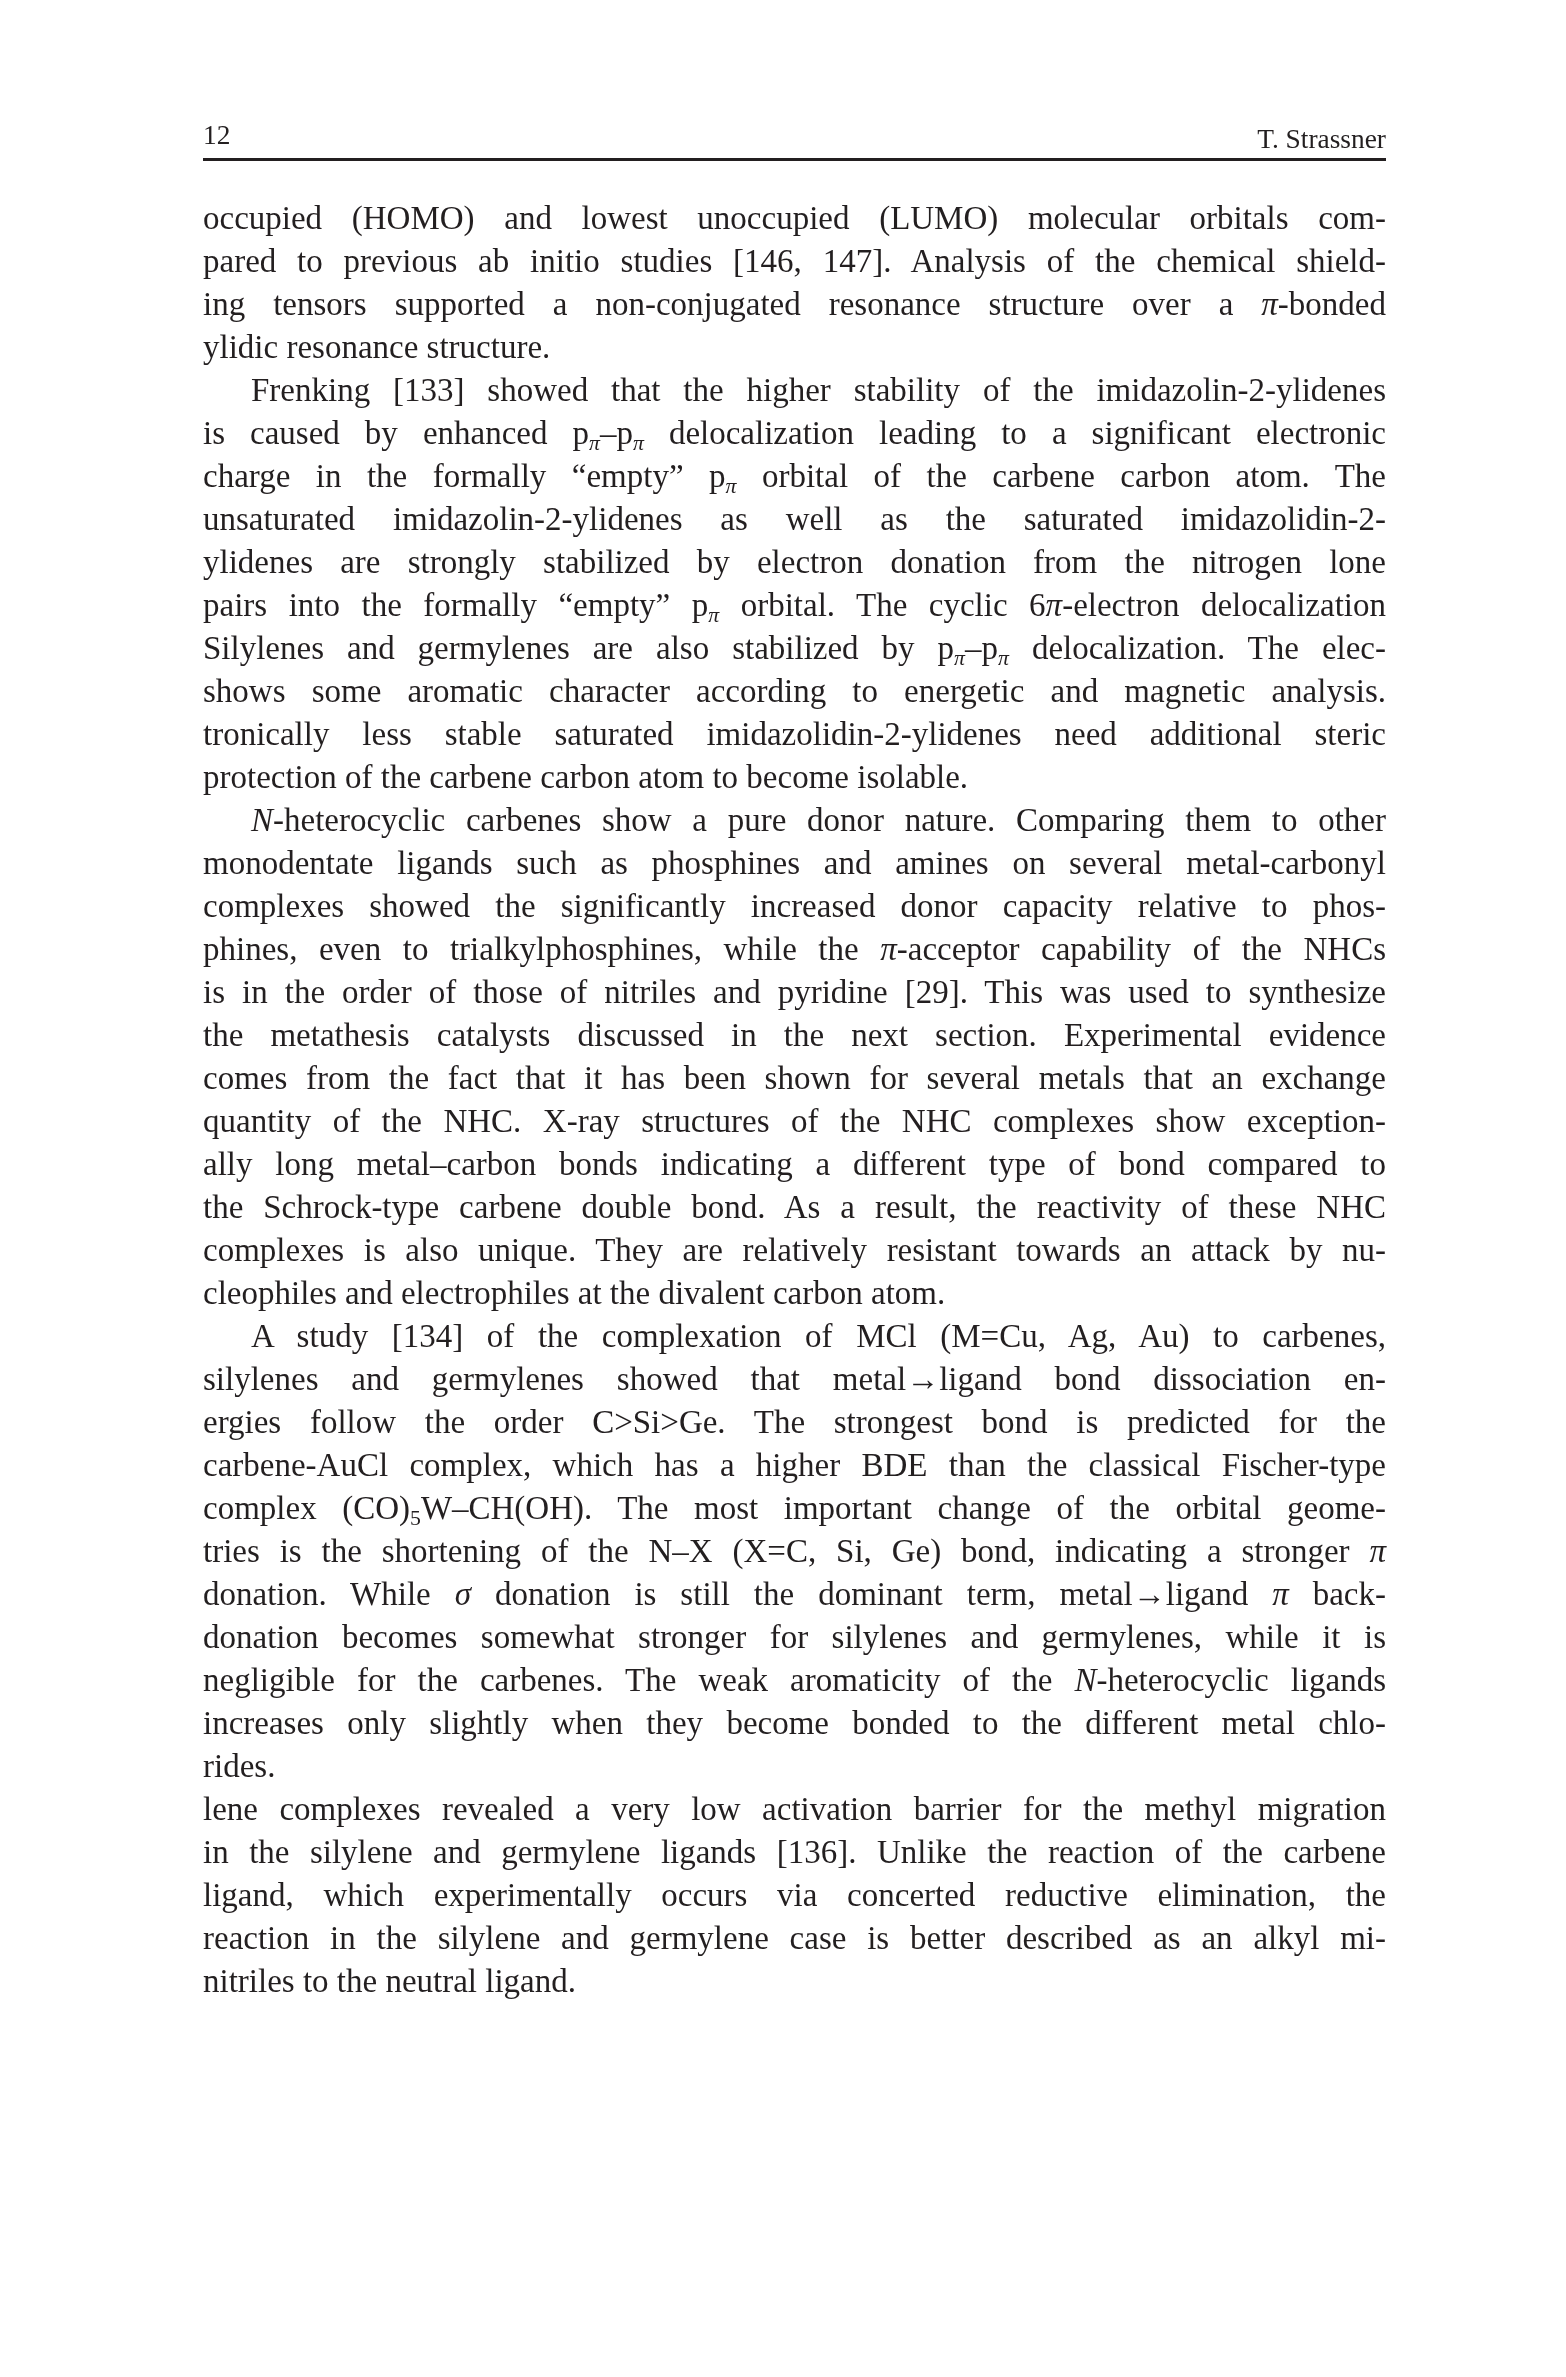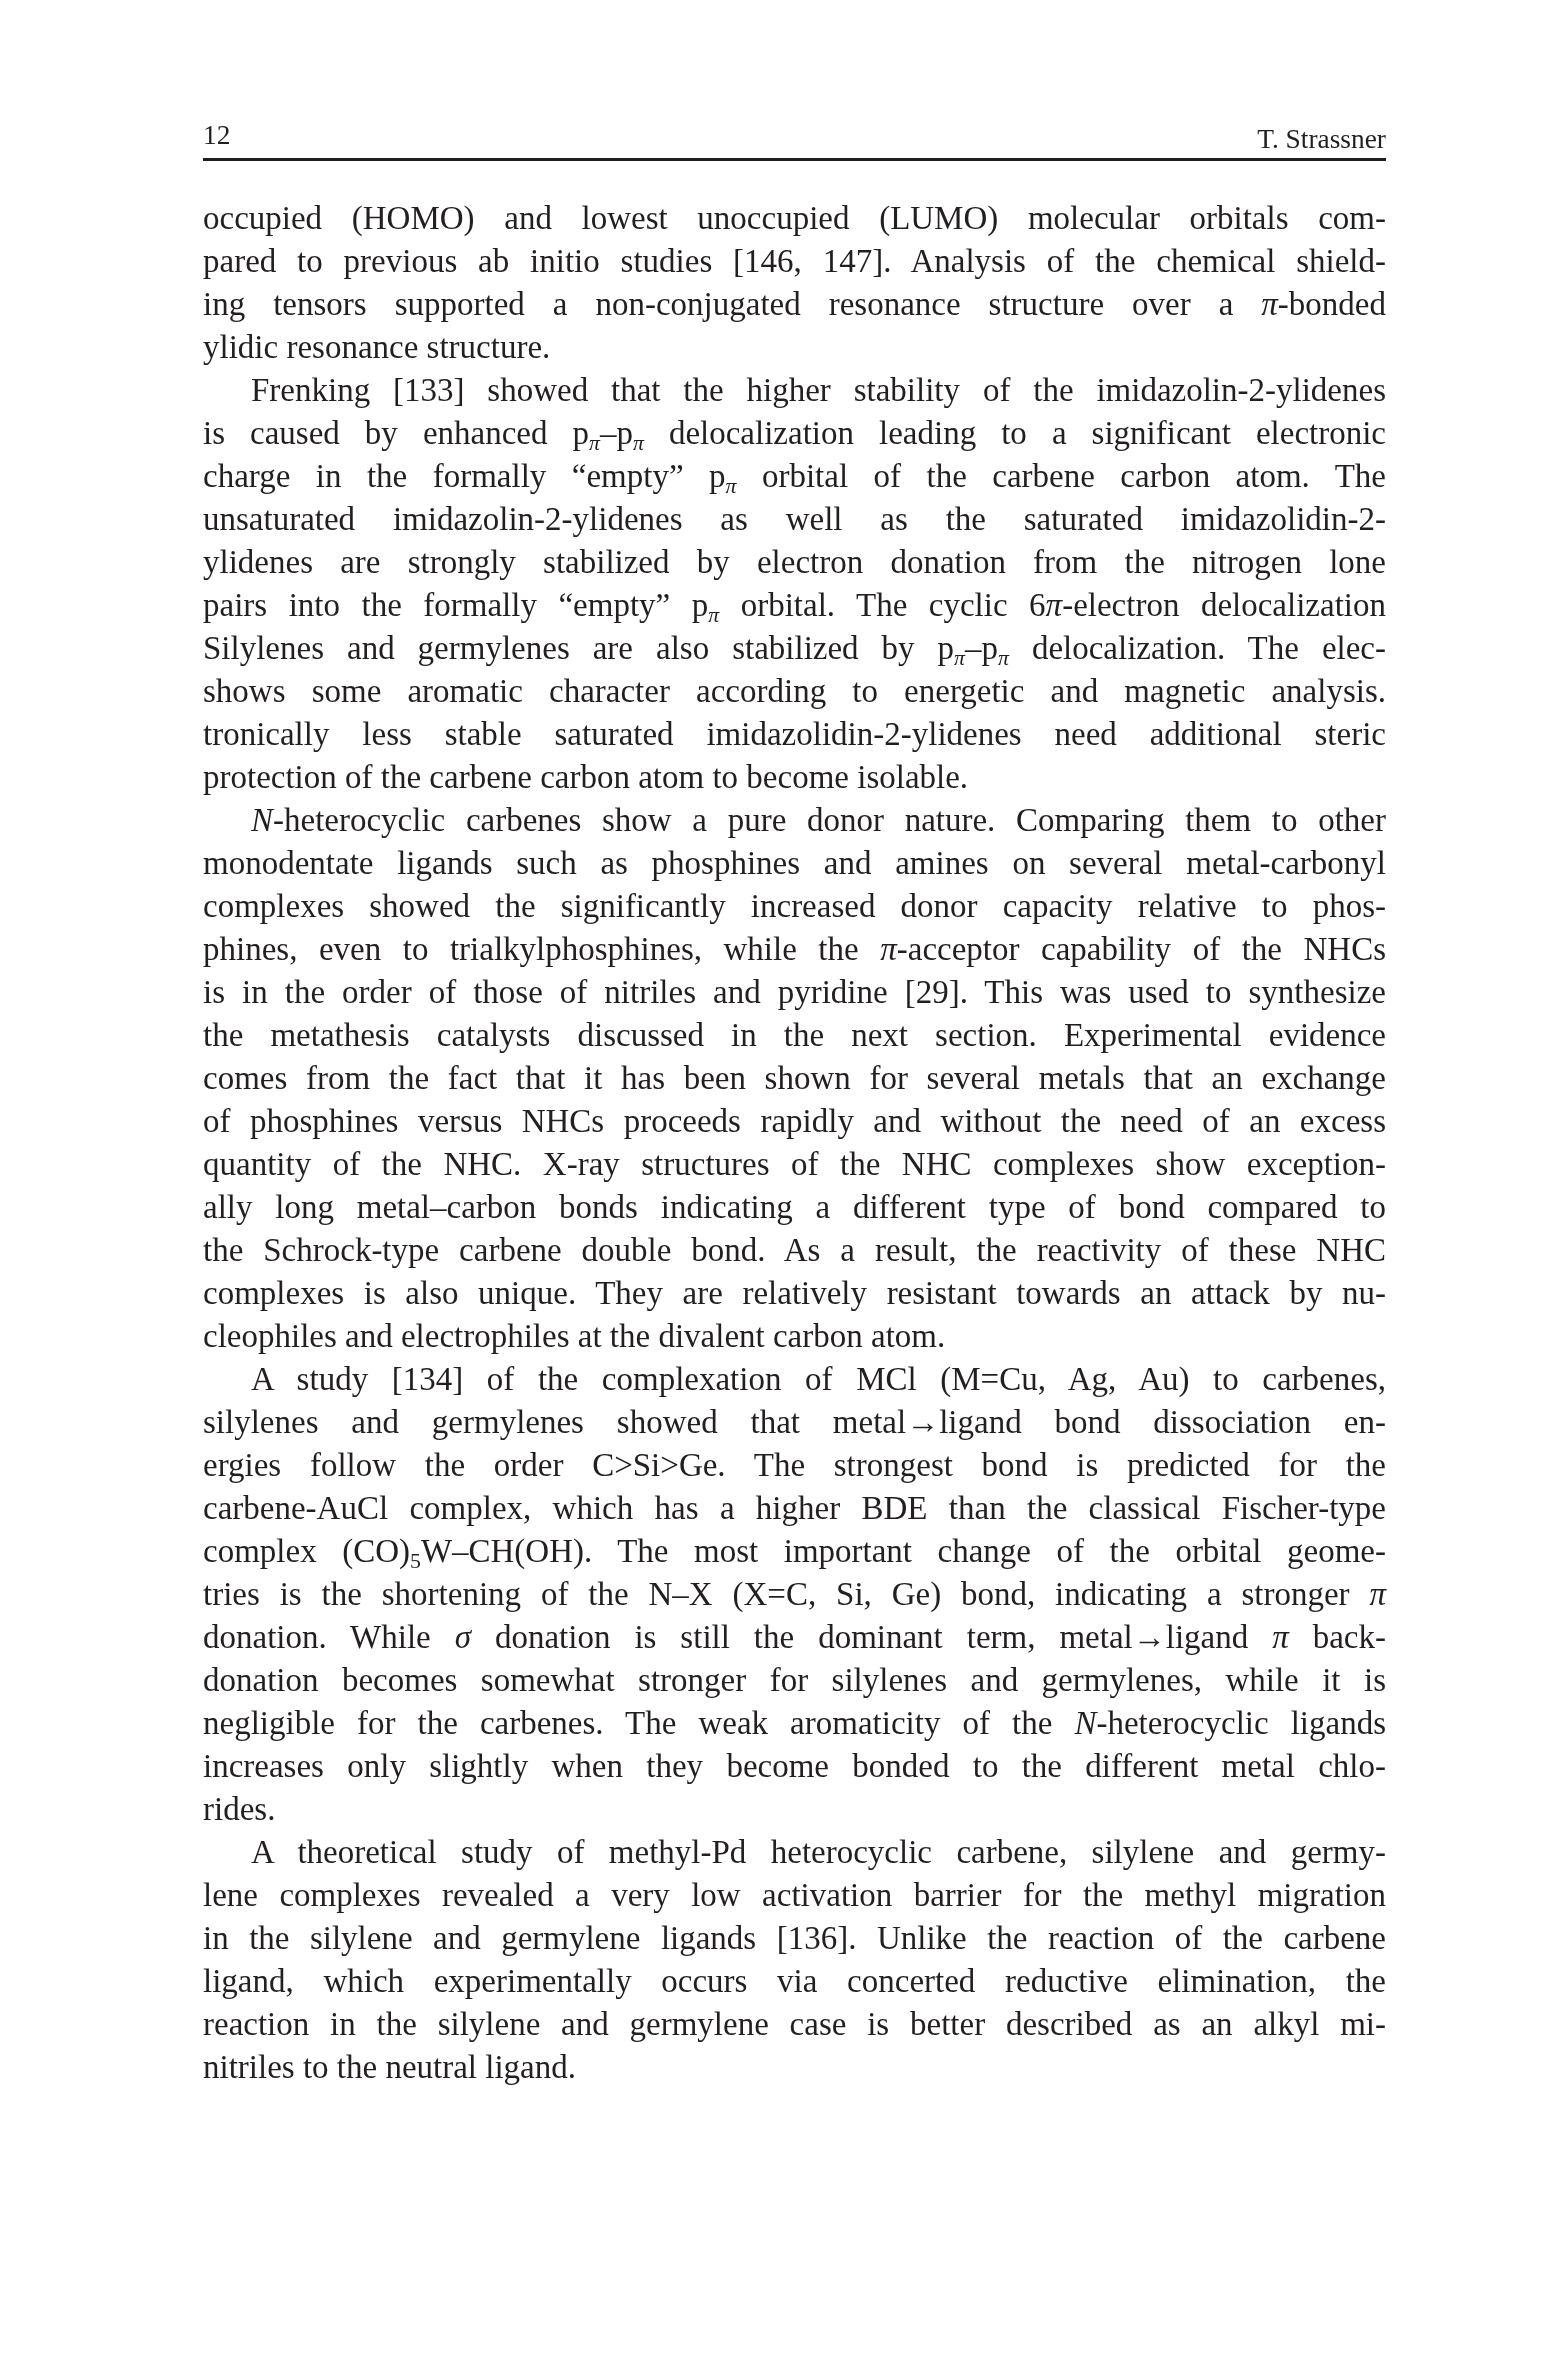--- a/index.html
+++ b/index.html
@@ -50,42 +50,40 @@
         <span class="line last"><span>protection of the carbene carbon atom to become isolable.</span></span>
       </div>
       <div>
         <span class="line indent"><span class="i">N</span><span>-heterocyclic carbenes show a pure donor nature. Comparing them to other</span></span>
         <span class="line"><span>monodentate ligands such as phosphines and amines on several metal-carbonyl</span></span>
         <span class="line"><span>complexes showed the significantly increased donor capacity relative to phos-</span></span>
         <span class="line"><span>phines, even to trialkylphosphines, while the </span><span class="i">π</span><span>-acceptor capability of the NHCs</span></span>
         <span class="line"><span>is in the order of those of nitriles and pyridine [29]. This was used to synthesize</span></span>
         <span class="line"><span>the metathesis catalysts discussed in the next section. Experimental evidence</span></span>
         <span class="line"><span>comes from the fact that it has been shown for several metals that an exchange</span></span>
-        <span class="line"><span>of phosphines versus NHCs proceeds rapidly and without the need of an excess</span></span>
         <span class="line"><span>quantity of the NHC. X-ray structures of the NHC complexes show exception-</span></span>
         <span class="line"><span>ally long metal–carbon bonds indicating a different type of bond compared to</span></span>
         <span class="line"><span>the Schrock-type carbene double bond. As a result, the reactivity of these NHC</span></span>
         <span class="line"><span>complexes is also unique. They are relatively resistant towards an attack by nu-</span></span>
         <span class="line last"><span>cleophiles and electrophiles at the divalent carbon atom.</span></span>
       </div>
       <div>
         <span class="line indent"><span>A study [134] of the complexation of MCl (M=Cu, Ag, Au) to carbenes,</span></span>
         <span class="line"><span>silylenes and germylenes showed that metal→ligand bond dissociation en-</span></span>
         <span class="line"><span>ergies follow the order C&gt;Si&gt;Ge. The strongest bond is predicted for the</span></span>
         <span class="line"><span>carbene-AuCl complex, which has a higher BDE than the classical Fischer-type</span></span>
         <span class="line"><span>complex (CO)</span><span class="sub">5</span><span>W–CH(OH). The most important change of the orbital geome-</span></span>
         <span class="line"><span>tries is the shortening of the N–X (X=C, Si, Ge) bond, indicating a stronger </span><span class="i">π</span></span>
         <span class="line"><span>donation. While </span><span class="i">σ</span><span> donation is still the dominant term, metal→ligand </span><span class="i">π</span><span> back-</span></span>
         <span class="line"><span>donation becomes somewhat stronger for silylenes and germylenes, while it is</span></span>
         <span class="line"><span>negligible for the carbenes. The weak aromaticity of the </span><span class="i">N</span><span>-heterocyclic ligands</span></span>
         <span class="line"><span>increases only slightly when they become bonded to the different metal chlo-</span></span>
         <span class="line last"><span>rides.</span></span>
       </div>
       <div>
-        <span class="line indent"><span>A theoretical study of methyl-Pd heterocyclic carbene, silylene and germy-</span></span>
         <span class="line"><span>lene complexes revealed a very low activation barrier for the methyl migration</span></span>
         <span class="line"><span>in the silylene and germylene ligands [136]. Unlike the reaction of the carbene</span></span>
         <span class="line"><span>ligand, which experimentally occurs via concerted reductive elimination, the</span></span>
         <span class="line"><span>reaction in the silylene and germylene case is better described as an alkyl mi-</span></span>
         <span class="line last"><span>nitriles to the neutral ligand.</span></span>
       </div>
     </div>
 </div>
 
 

